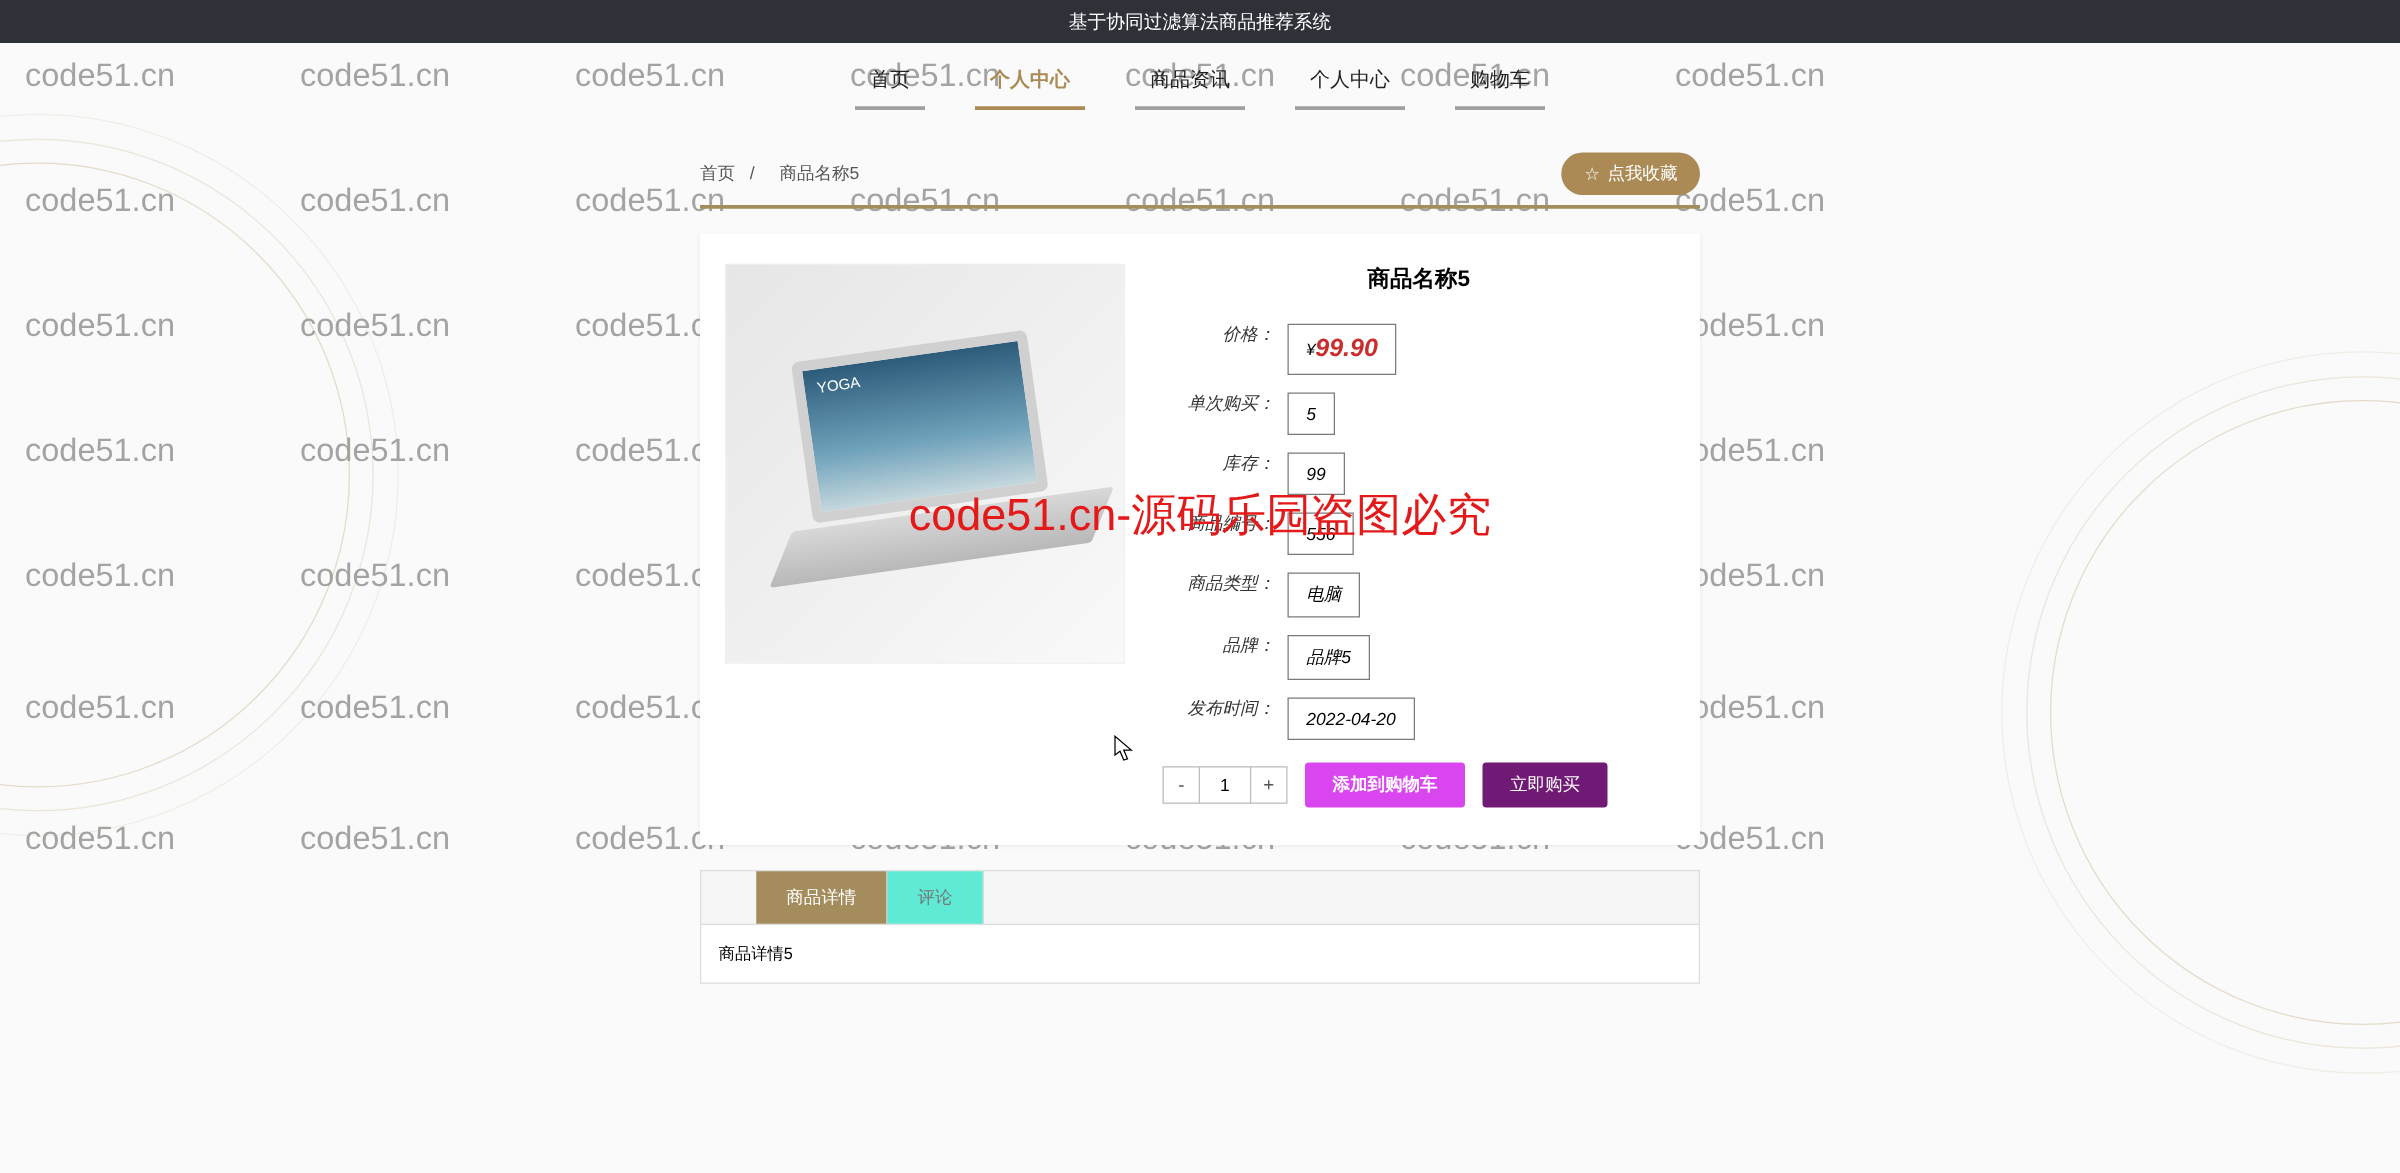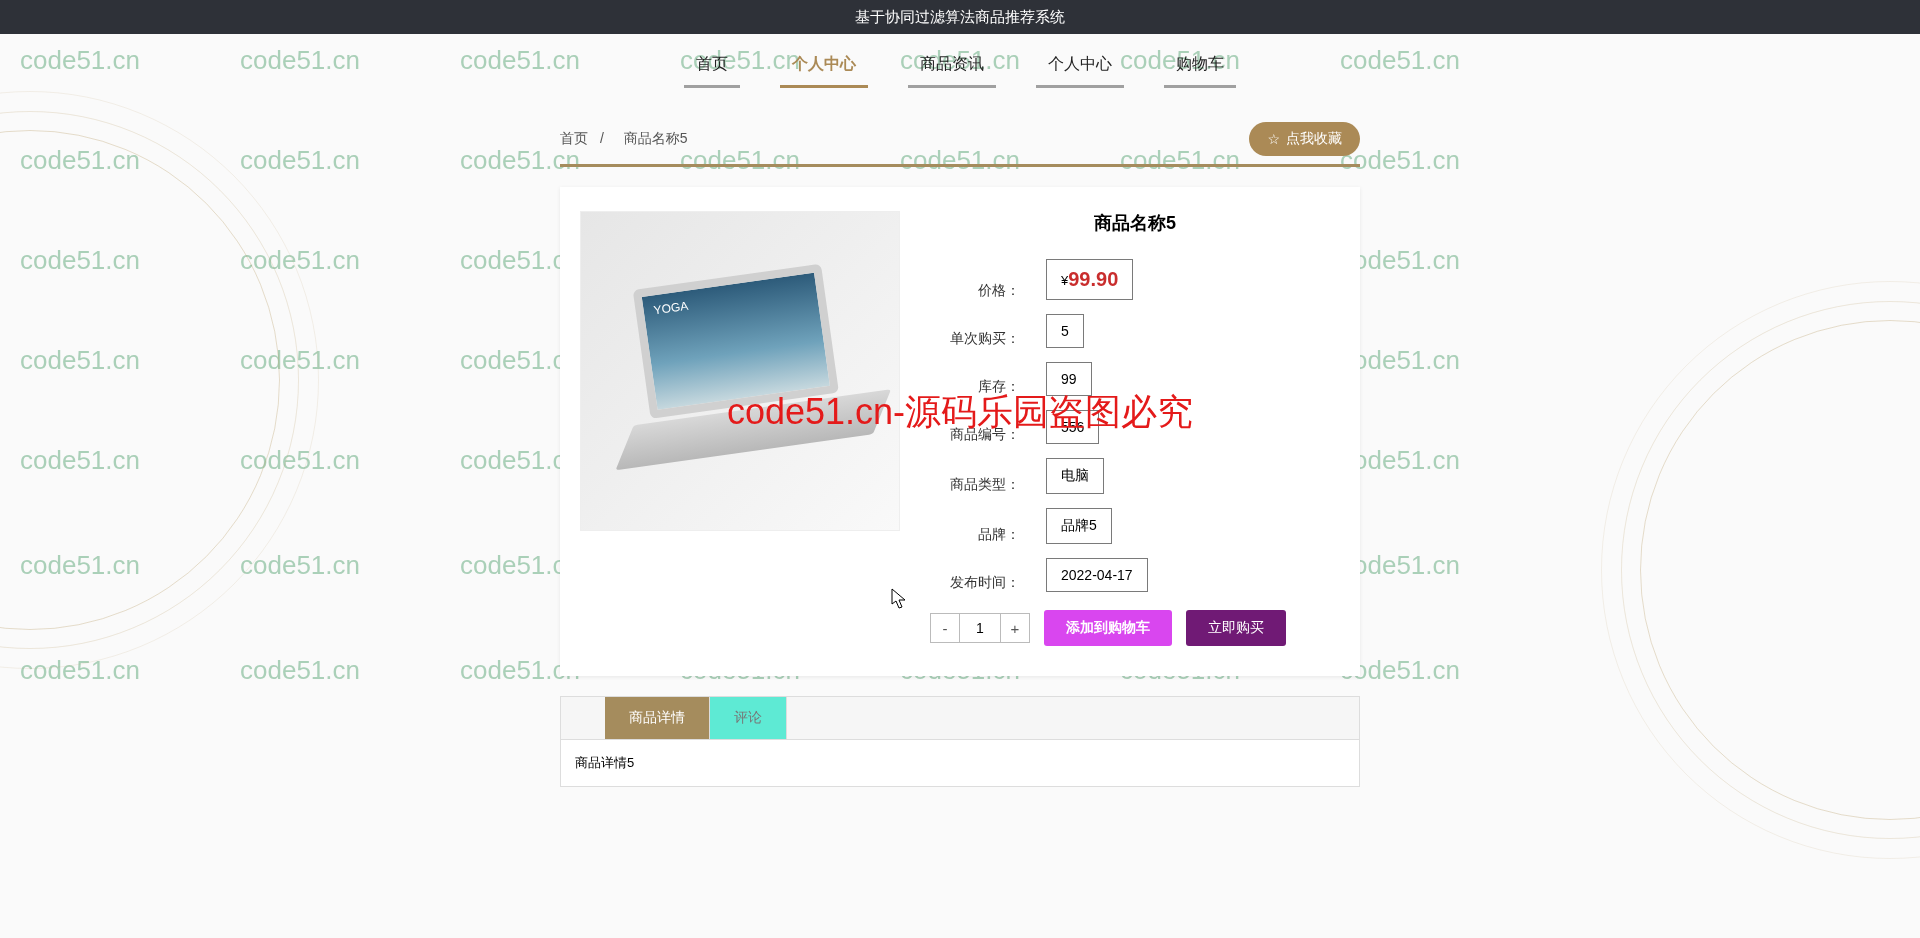--- a/index.html
+++ b/index.html
@@ -7,21 +7,21 @@
       font-family: "Microsoft YaHei", Arial, sans-serif;
       background: #fafafa;
       position: relative;
       overflow-x: hidden;
     }
     .watermark-layer {
       position: fixed; inset: 0;
       z-index: 0; pointer-events: none;
     }
     .wm {
-      position: absolute; color: #15803d; font-size: 26px; opacity: 0.35; font-family: Arial;
+      position: absolute; color: #000000; font-size: 26px; opacity: 0.35; font-family: Arial;
     }
     .top-bar {
       height: 34px; background: #2e3138; color: #fff;
       display: flex; align-items: center; justify-content: center;
       font-size: 15px; position: relative; z-index: 2;
     }
     .nav {
       display: flex; justify-content: center; gap: 40px;
       margin-top: 14px; position: relative; z-index: 2;
     }
@@ -67,22 +67,23 @@
     }
     .screen::before{ content:"YOGA"; position:absolute; top:8px; left:10px; color:#fff; font-size:12px;}
     .keyboard {
       position: absolute; bottom: 0; left: 0; width: 260px; height: 70px;
       background: linear-gradient(180deg, #d8d8d8, #b8b8b8);
       transform: skewX(-30deg) scaleY(0.6); border-radius: 4px;
     }
     .info { flex: 1; }
     .info h2 { text-align: center; font-size: 18px; font-weight: bold; margin-bottom: 24px; }
     .field {
-      display: flex; align-items: flex-end; margin-bottom: 14px; gap: 26px;
+      display: flex; align-items: flex-start; margin-bottom: 14px; gap: 10px;
       justify-content: flex-start;
+      font-style: italic;
     }
     .field-label { width: 90px; text-align: right; font-size: 14px; color: #333; }
     .field-value {
       border: 1px solid #7a7a7a; padding: 8px 14px; min-width: 36px;
       font-size: 14px; text-align: center;
     }
     .price-val { color: #c92d2d; font-weight: bold; font-size: 20px; }
     .yen { font-size: 13px; vertical-align: 1px; }
     .actions { display: flex; gap: 14px; align-items: center; margin-top: 18px; }
     .qty { display: inline-flex; }
@@ -236,21 +237,21 @@
           <div class="field">
             <div class="field-label">商品类型：</div>
             <div class="field-value">电脑</div>
           </div>
           <div class="field">
             <div class="field-label">品牌：</div>
             <div class="field-value">品牌5</div>
           </div>
           <div class="field">
             <div class="field-label">发布时间：</div>
-            <div class="field-value">2022-04-17</div>
+            <div class="field-value">2022-04-20</div>
           </div>
         </div>
       <div class="actions">
         <div class="qty">
           <button>-</button>
           <input value="1" style="">
           <button>+</button>
         </div>
         <button class="btn btn-cart">添加到购物车</button>
         <button class="btn btn-buy">立即购买</button>

